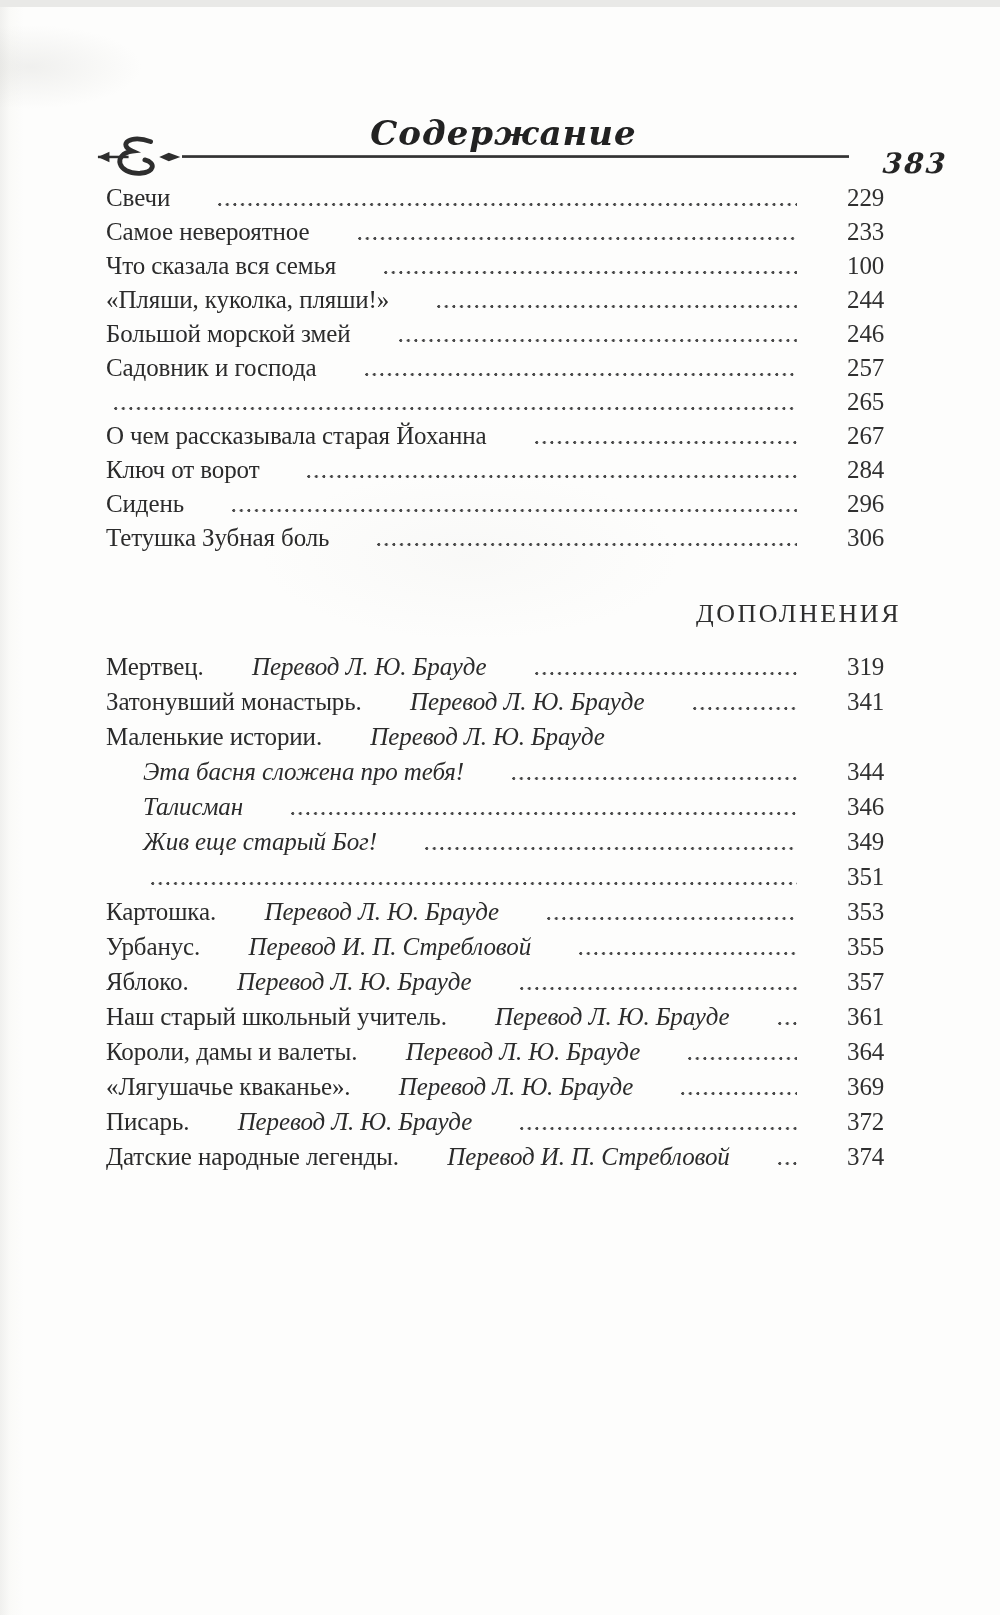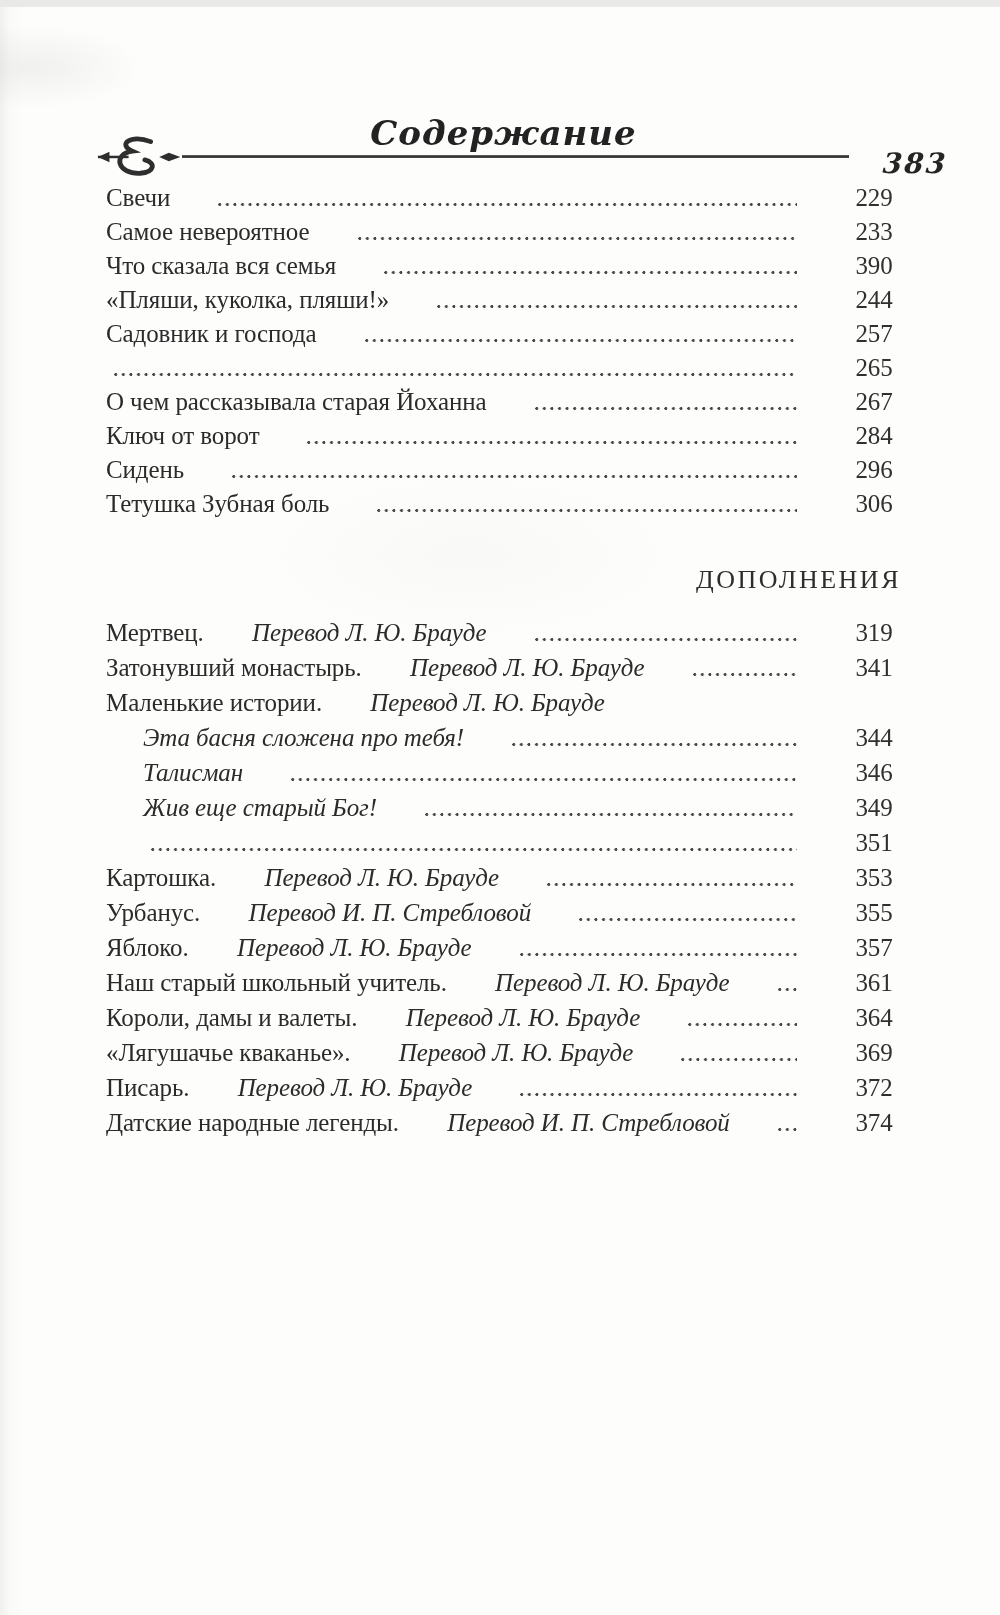--- a/index.html
+++ b/index.html
@@ -64,21 +64,21 @@
   .row.indent .t{font-style:italic;}
   .dots{
     flex:1 1 auto;min-width:14px;height:3.4px;
     margin:0 10px 0 8px;
     align-self:baseline;
     background-image:radial-gradient(circle at 1.7px 1.7px,#474747 1.35px,rgba(0,0,0,0) 1.75px);
     background-size:7.6px 3.4px;
     background-repeat:repeat-x;
     background-position:left bottom;
   }
-  .num{flex:0 0 auto;width:54px;text-align:center;color:#303030;}
+  .num{flex:0 0 auto;width:54px;text-align:left;color:#303030;}
   .section-heading{
     margin:42px 0 18px 0;
     text-align:right;
     font-size:26px;line-height:34px;
     letter-spacing:2.5px;
     font-weight:normal;color:#2e2e2e;
   }
 </style>
 </head>
 <body>
@@ -106,26 +106,31 @@
           <span class="num">229</span>
         </li>
       <li class="row">
           <span class="t">Самое невероятное</span>
           <span class="dots"></span>
           <span class="num">233</span>
         </li>
       <li class="row">
           <span class="t">Что сказала вся семья</span>
           <span class="dots"></span>
-          <span class="num">390</span>
+          <span class="num">100</span>
         </li>
       <li class="row">
           <span class="t">«Пляши, куколка, пляши!»</span>
           <span class="dots"></span>
           <span class="num">244</span>
+        </li>
+      <li class="row">
+          <span class="t">Большой морской змей</span>
+          <span class="dots"></span>
+          <span class="num">246</span>
         </li>
       <li class="row">
           <span class="t">Садовник и господа</span>
           <span class="dots"></span>
           <span class="num">257</span>
         </li>
       <li class="row">
           <span class="dots"></span>
           <span class="num">265</span>
         </li>

